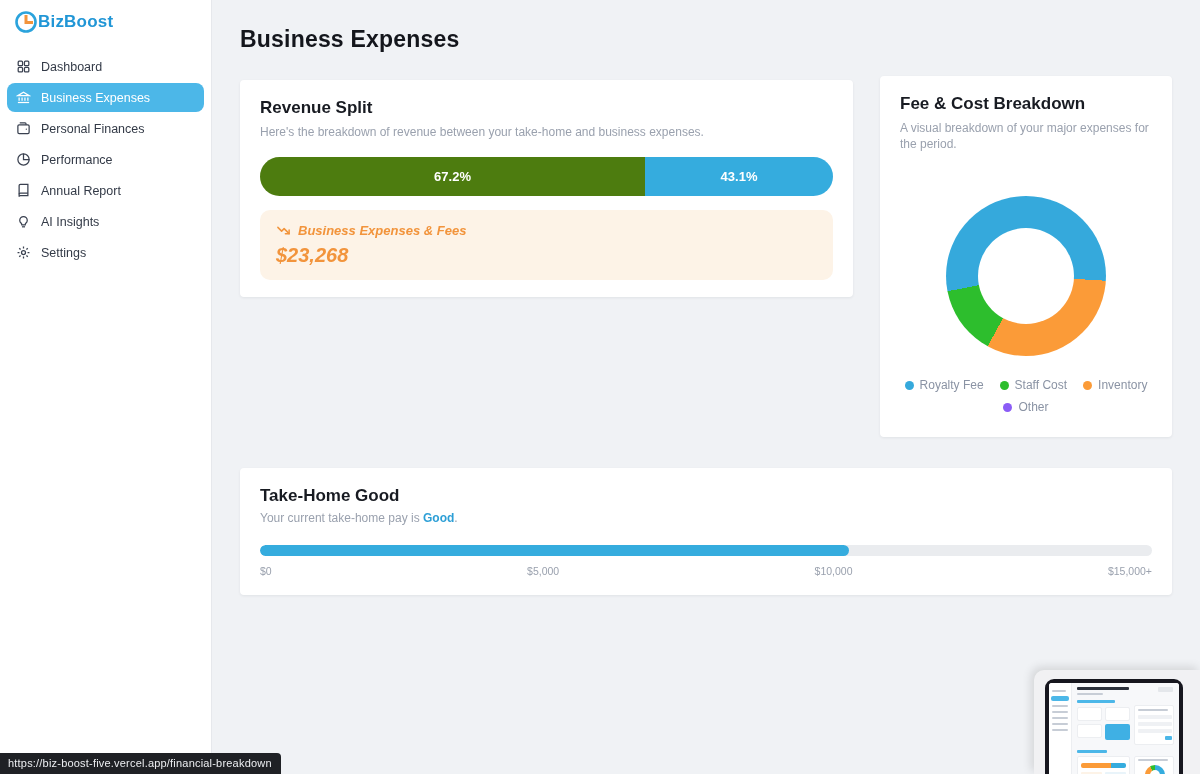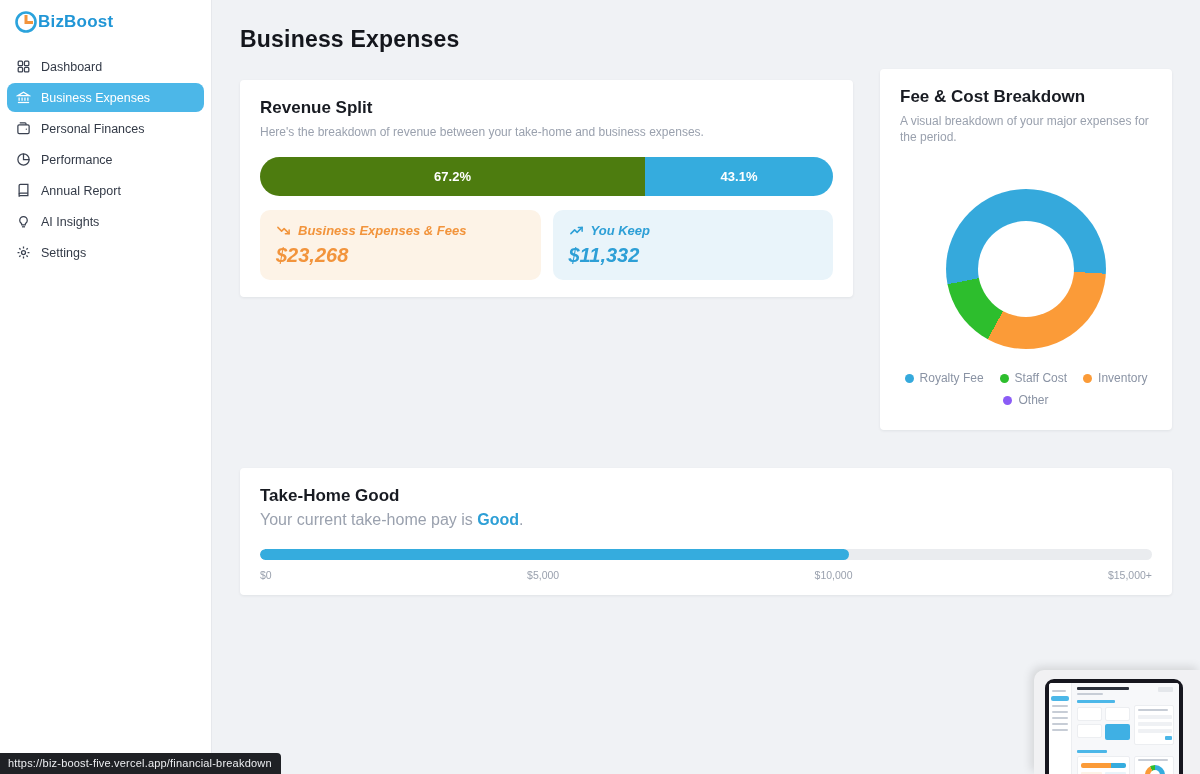--- a/index.html
+++ b/index.html
@@ -41,32 +41,32 @@
   .box-keep { background:#E9F4FA; }
   .box-label { display:flex; align-items:center; gap:7px; font-size:13px; font-weight:bold; }
   .box-expenses .box-label { color:#F2943C; }
   .box-keep .box-label { color:#2D9FD6; }
   .box-label svg { width:15px; height:15px; }
   .box-value { font-size:20px; font-weight:bold; margin-top:6px; }
   .box-expenses .box-value { color:#F2943C; }
   .box-keep .box-value { color:#2D9FD6; }
 
   
-  .card-fee { left:668px; top:69px; width:292px; height:361px; }
+  .card-fee { left:668px; top:76px; width:292px; height:361px; }
   .donut { width:160px; height:160px; border-radius:50%; margin:44px auto 0 auto; position:relative; }
   .donut::after { content:""; position:absolute; left:32px; top:32px; width:96px;
     height:96px; border-radius:50%; background:#FFFFFF; }
   .legend { margin-top:22px; display:flex; flex-wrap:wrap; justify-content:center;
     column-gap:16px; row-gap:8px; }
   .legend-item { display:flex; align-items:center; gap:6px; font-size:12px; color:#8A93A4; }
   .legend-dot { width:9px; height:9px; border-radius:50%; }
 
   
   .card-tier { left:28px; top:468px; width:932px; height:127px; }
-  .tier-sub { font-size:16px; color:#9AA1AE; margin-top:5px; }
+  .tier-sub { font-size:12px; color:#9AA1AE; margin-top:5px; }
   .tier-good { color:#2D9FD6; font-weight:bold; }
   .progress-track { margin-top:20px; height:11px; border-radius:6px; background:#EAECEF; overflow:hidden; }
   .progress-fill { height:100%; border-radius:6px; background:#35ACDE; }
   .scale-row { display:flex; justify-content:space-between; margin-top:9px;
     font-size:10.5px; color:#9AA1AE; }
 
   
   .status-url { position:absolute; left:0; bottom:0; background:#1F2125; color:#ECEEF1;
     font-size:11px; padding:4px 9px 5px 8px; border-top-right-radius:4px; z-index:5;
     letter-spacing:.2px; }
@@ -175,30 +175,20 @@
       <div class="split-box box-expenses">
         <div class="box-label">
           <svg viewBox="0 0 24 24" fill="none" stroke="#F2943C" stroke-width="2.4" stroke-linecap="round" stroke-linejoin="round">
             <polyline points="3,7 9,13 13,9 21,17"></polyline>
               <polyline points="15,17 21,17 21,11"></polyline>
           </svg>
           <span>Business Expenses &amp; Fees</span>
         </div>
         <div class="box-value">$23,268</div>
       </div>
-      <div class="split-box box-keep">
-        <div class="box-label">
-          <svg viewBox="0 0 24 24" fill="none" stroke="#2D9FD6" stroke-width="2.4" stroke-linecap="round" stroke-linejoin="round">
-            <polyline points="3,17 9,11 13,15 21,7"></polyline>
-              <polyline points="15,7 21,7 21,13"></polyline>
-          </svg>
-          <span>You Keep</span>
-        </div>
-        <div class="box-value">$11,332</div>
-      </div>
     </div>
   </section>
 
   <section class="card card-fee">
     <div class="card-title">Fee &amp; Cost Breakdown</div>
     <div class="card-sub">A visual breakdown of your major expenses for the period.</div>
     <div class="donut" id="fee-donut" style="background: conic-gradient(from 259deg, rgb(53, 169, 220) 0deg, rgb(53, 169, 220) 194.4deg, rgb(251, 155, 56) 194.4deg, rgb(251, 155, 56) 309.6deg, rgb(45, 190, 45) 309.6deg, rgb(45, 190, 45) 360deg);"></div>
     <div class="legend">
       <div class="legend-item">
         <span class="legend-dot" style="background: rgb(53, 169, 220);"></span>

